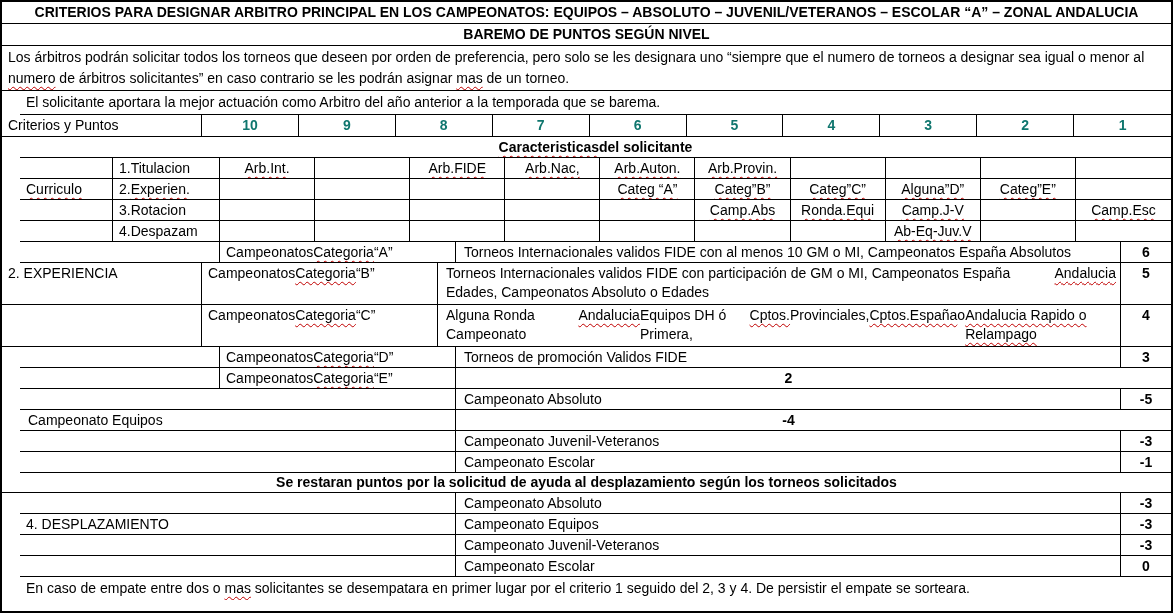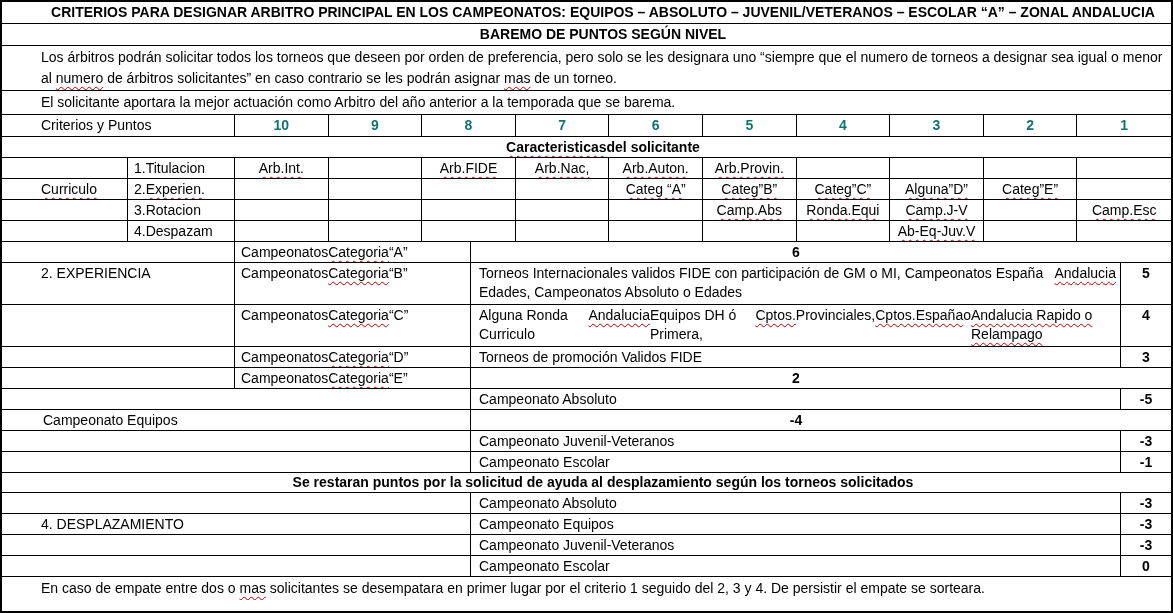--- a/index.html
+++ b/index.html
@@ -1,27 +1,27 @@
 <!DOCTYPE html>
 <html><head>
 <meta charset="utf-8">
 <style>
   html,body{margin:0;padding:0;background:#fff;}
   body{font-family:"Liberation Sans","DejaVu Sans",sans-serif;color:#000;-webkit-font-smoothing:antialiased;}
   #doc{
     width:1173px;height:613px;box-sizing:border-box;
     border:2px solid #000;background:#fff;overflow:hidden;
   }
-  .row{display:grid;border-bottom:1px solid #000;box-sizing:border-box;align-items:center;padding-left:33px;}
+  .row{display:grid;border-bottom:1px solid #000;box-sizing:border-box;align-items:center;}
   .row:last-child{border-bottom:none;}
   .cell{box-sizing:border-box;border-right:1px solid #000;min-height:100%;display:flex;align-items:center;padding:0 4px;line-height:19px;font-size:14px;overflow:hidden;white-space:nowrap;}
   .cell:last-child{border-right:none;}
   .wrap{white-space:normal;}
   
-  .r1{min-height:21px;}
+  .r1{min-height:21px;margin-left:18px;}
   .r2{min-height:42px;align-items:stretch;}
   .r2 .cell{align-items:flex-start;padding-top:1px;}
   .rt{min-height:22px;}
   .rh{min-height:20px;}
   
   .g-full{grid-template-columns:1fr;}
   .g-head{grid-template-columns:200px repeat(10,1fr);}
   .g-char{grid-template-columns:93px 107px repeat(10,1fr);}
   .g-exp{grid-template-columns:200px 236px 1fr 50px;}
   .g-rot{grid-template-columns:436px 1fr 50px;}
@@ -179,20 +179,23 @@
     <div class="cell"></div>
   </div>
 
   <div class="row g-exp r1">
     <div class="cell"></div>
     <div class="cell lbl">
         <span>Campeonatos </span>
         <span class="sq">Categoria</span>
         <span> “A”</span>
       </div>
+    <div class="cell desc">
+        <span>Torneos Internacionales validos FIDE con al menos 10 GM o MI, Campeonatos España Absolutos</span>
+      </div>
     <div class="cell pts">6</div>
   </div>
 
   <div class="row g-exp r2">
     <div class="cell lbl">2. EXPERIENCIA</div>
     <div class="cell lbl">
         <span>Campeonatos </span>
         <span class="sq">Categoria</span>
         <span> “B”</span>
       </div>
@@ -204,21 +207,21 @@
   </div>
 
   <div class="row g-exp r2">
     <div class="cell"></div>
     <div class="cell lbl">
         <span>Campeonatos </span>
         <span class="sq">Categoria</span>
         <span> “C”</span>
       </div>
     <div class="cell desc wrap">
-        <span>Alguna Ronda Curriculo </span>
+        <span>Alguna Ronda Campeonato </span>
         <span class="sq">Andalucia</span>
         <span> Equipos DH ó Primera, </span>
         <span class="sq">Cptos.</span>
         <span> Provinciales, </span>
         <span class="sq">Cptos.España</span>
         <span> o </span>
         <span class="sq">Andalucia Rapido o Relampago</span>
       </div>
     <div class="cell pts">4</div>
   </div>

